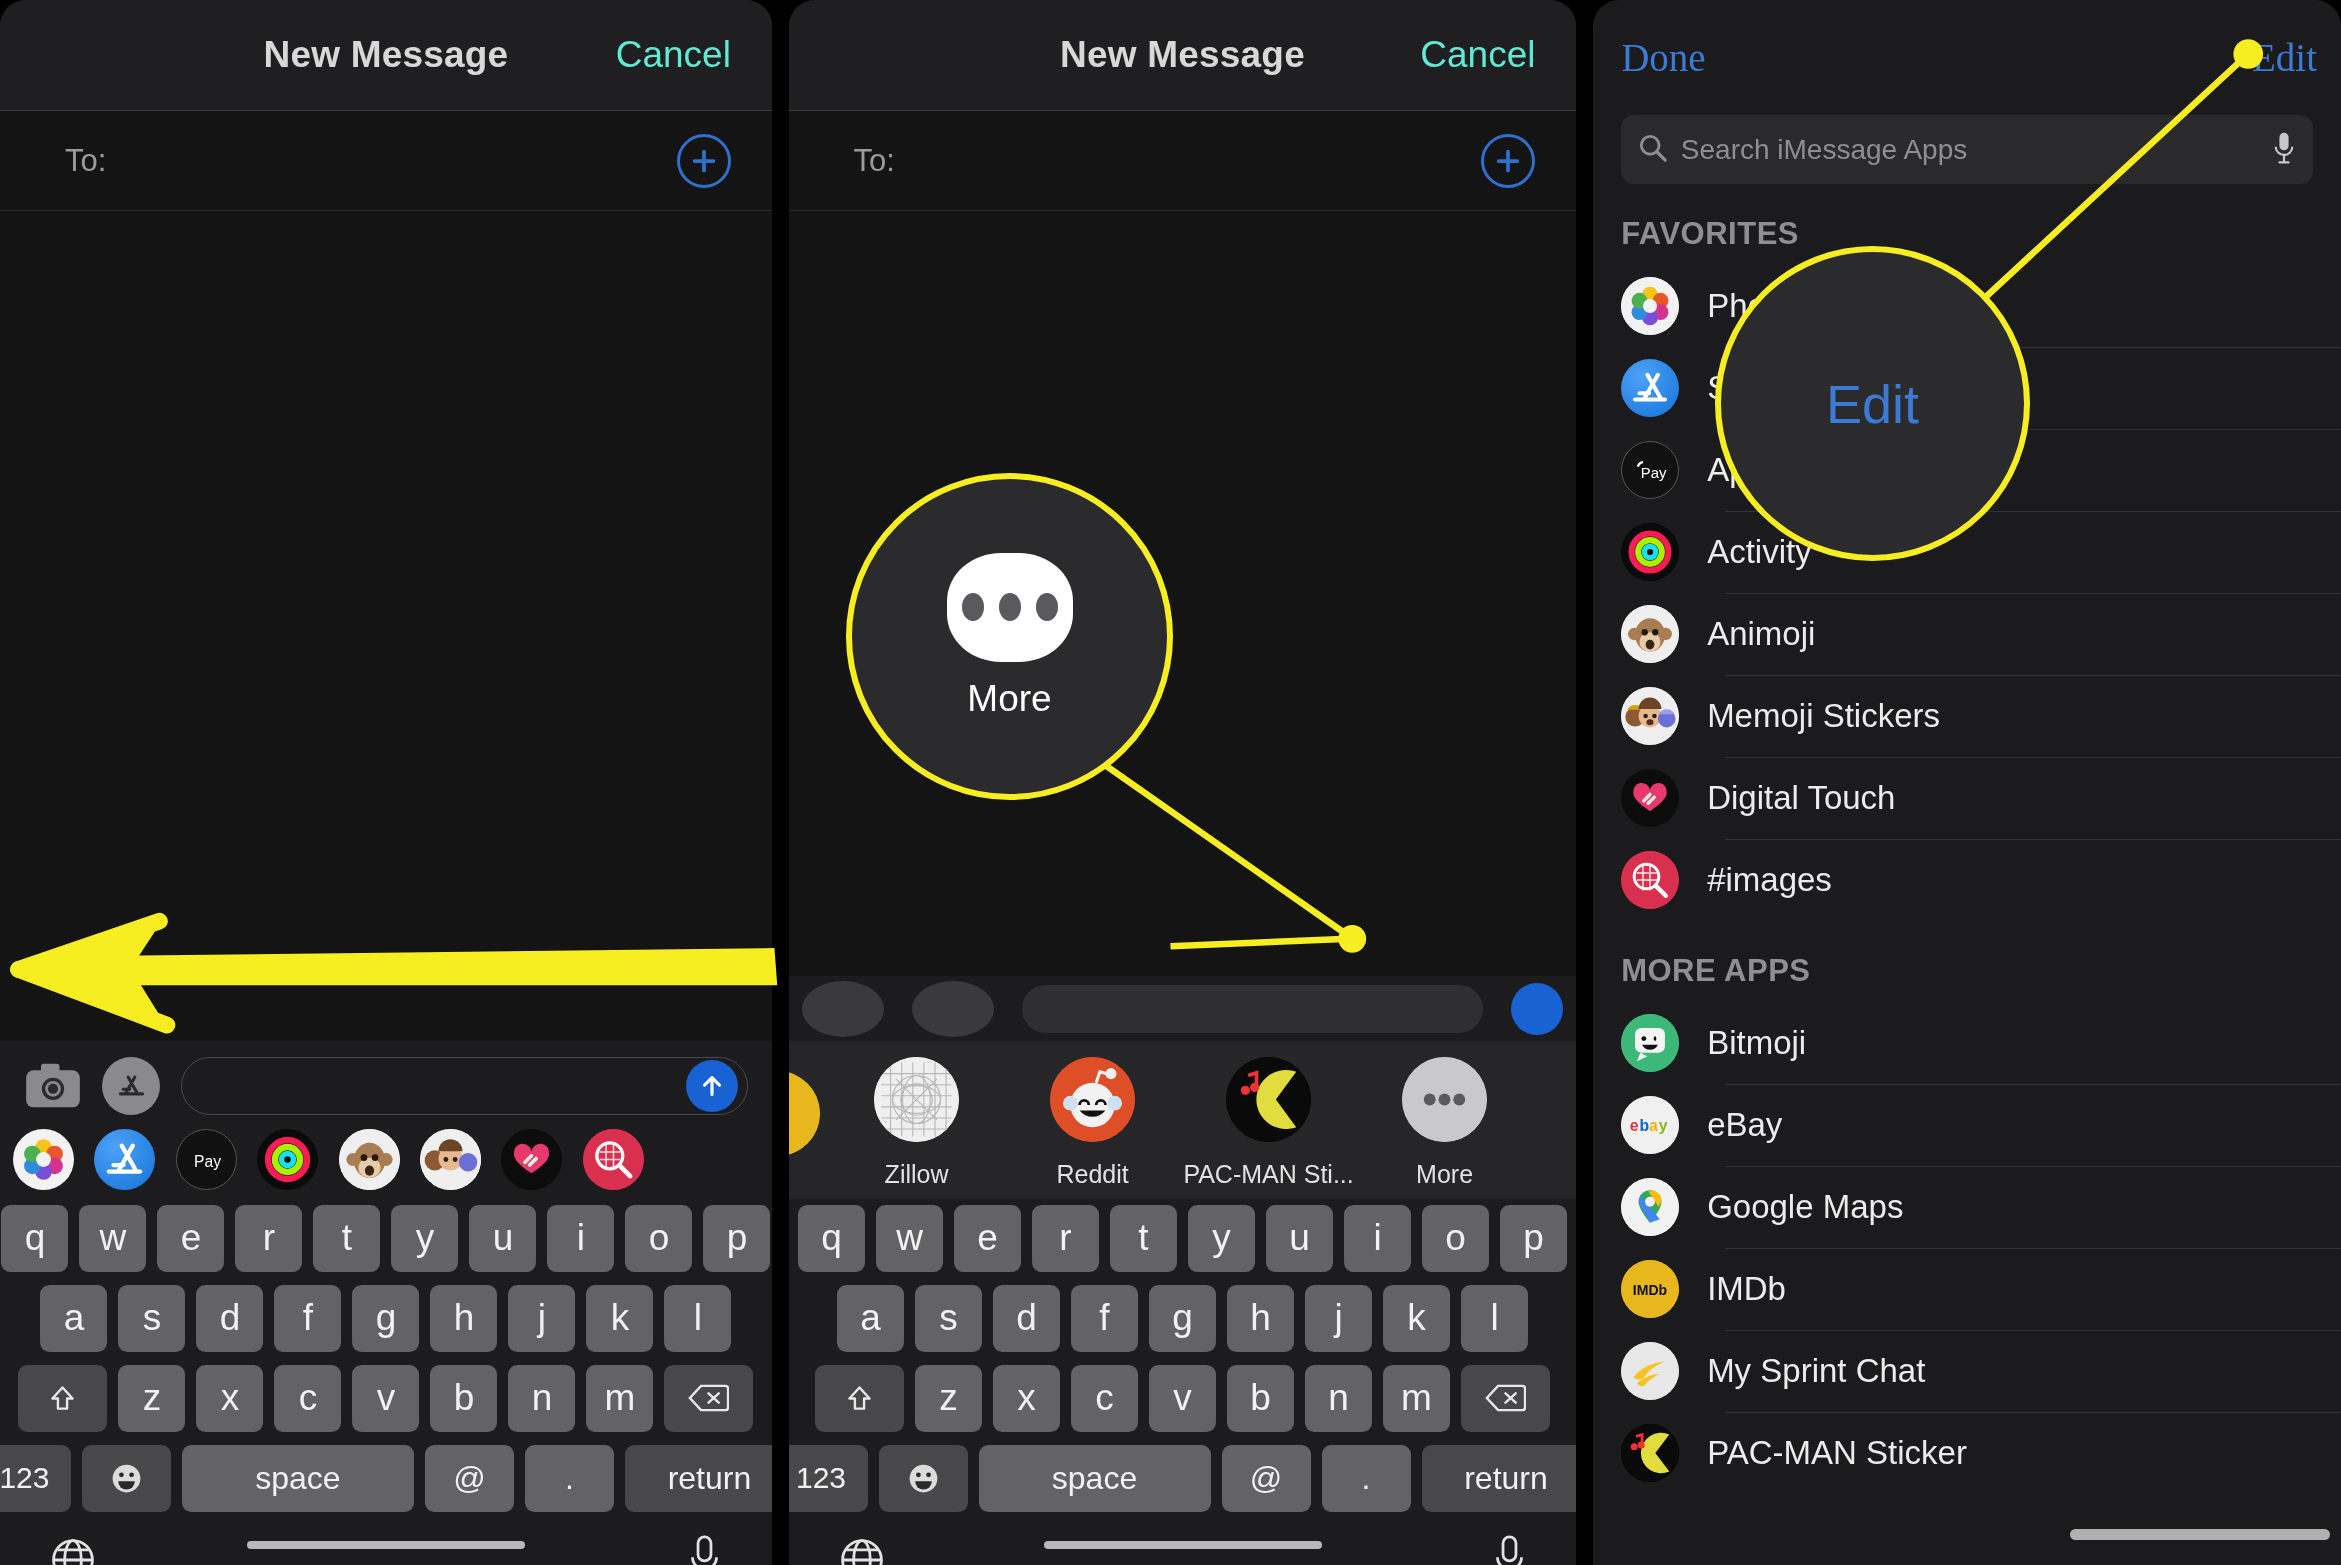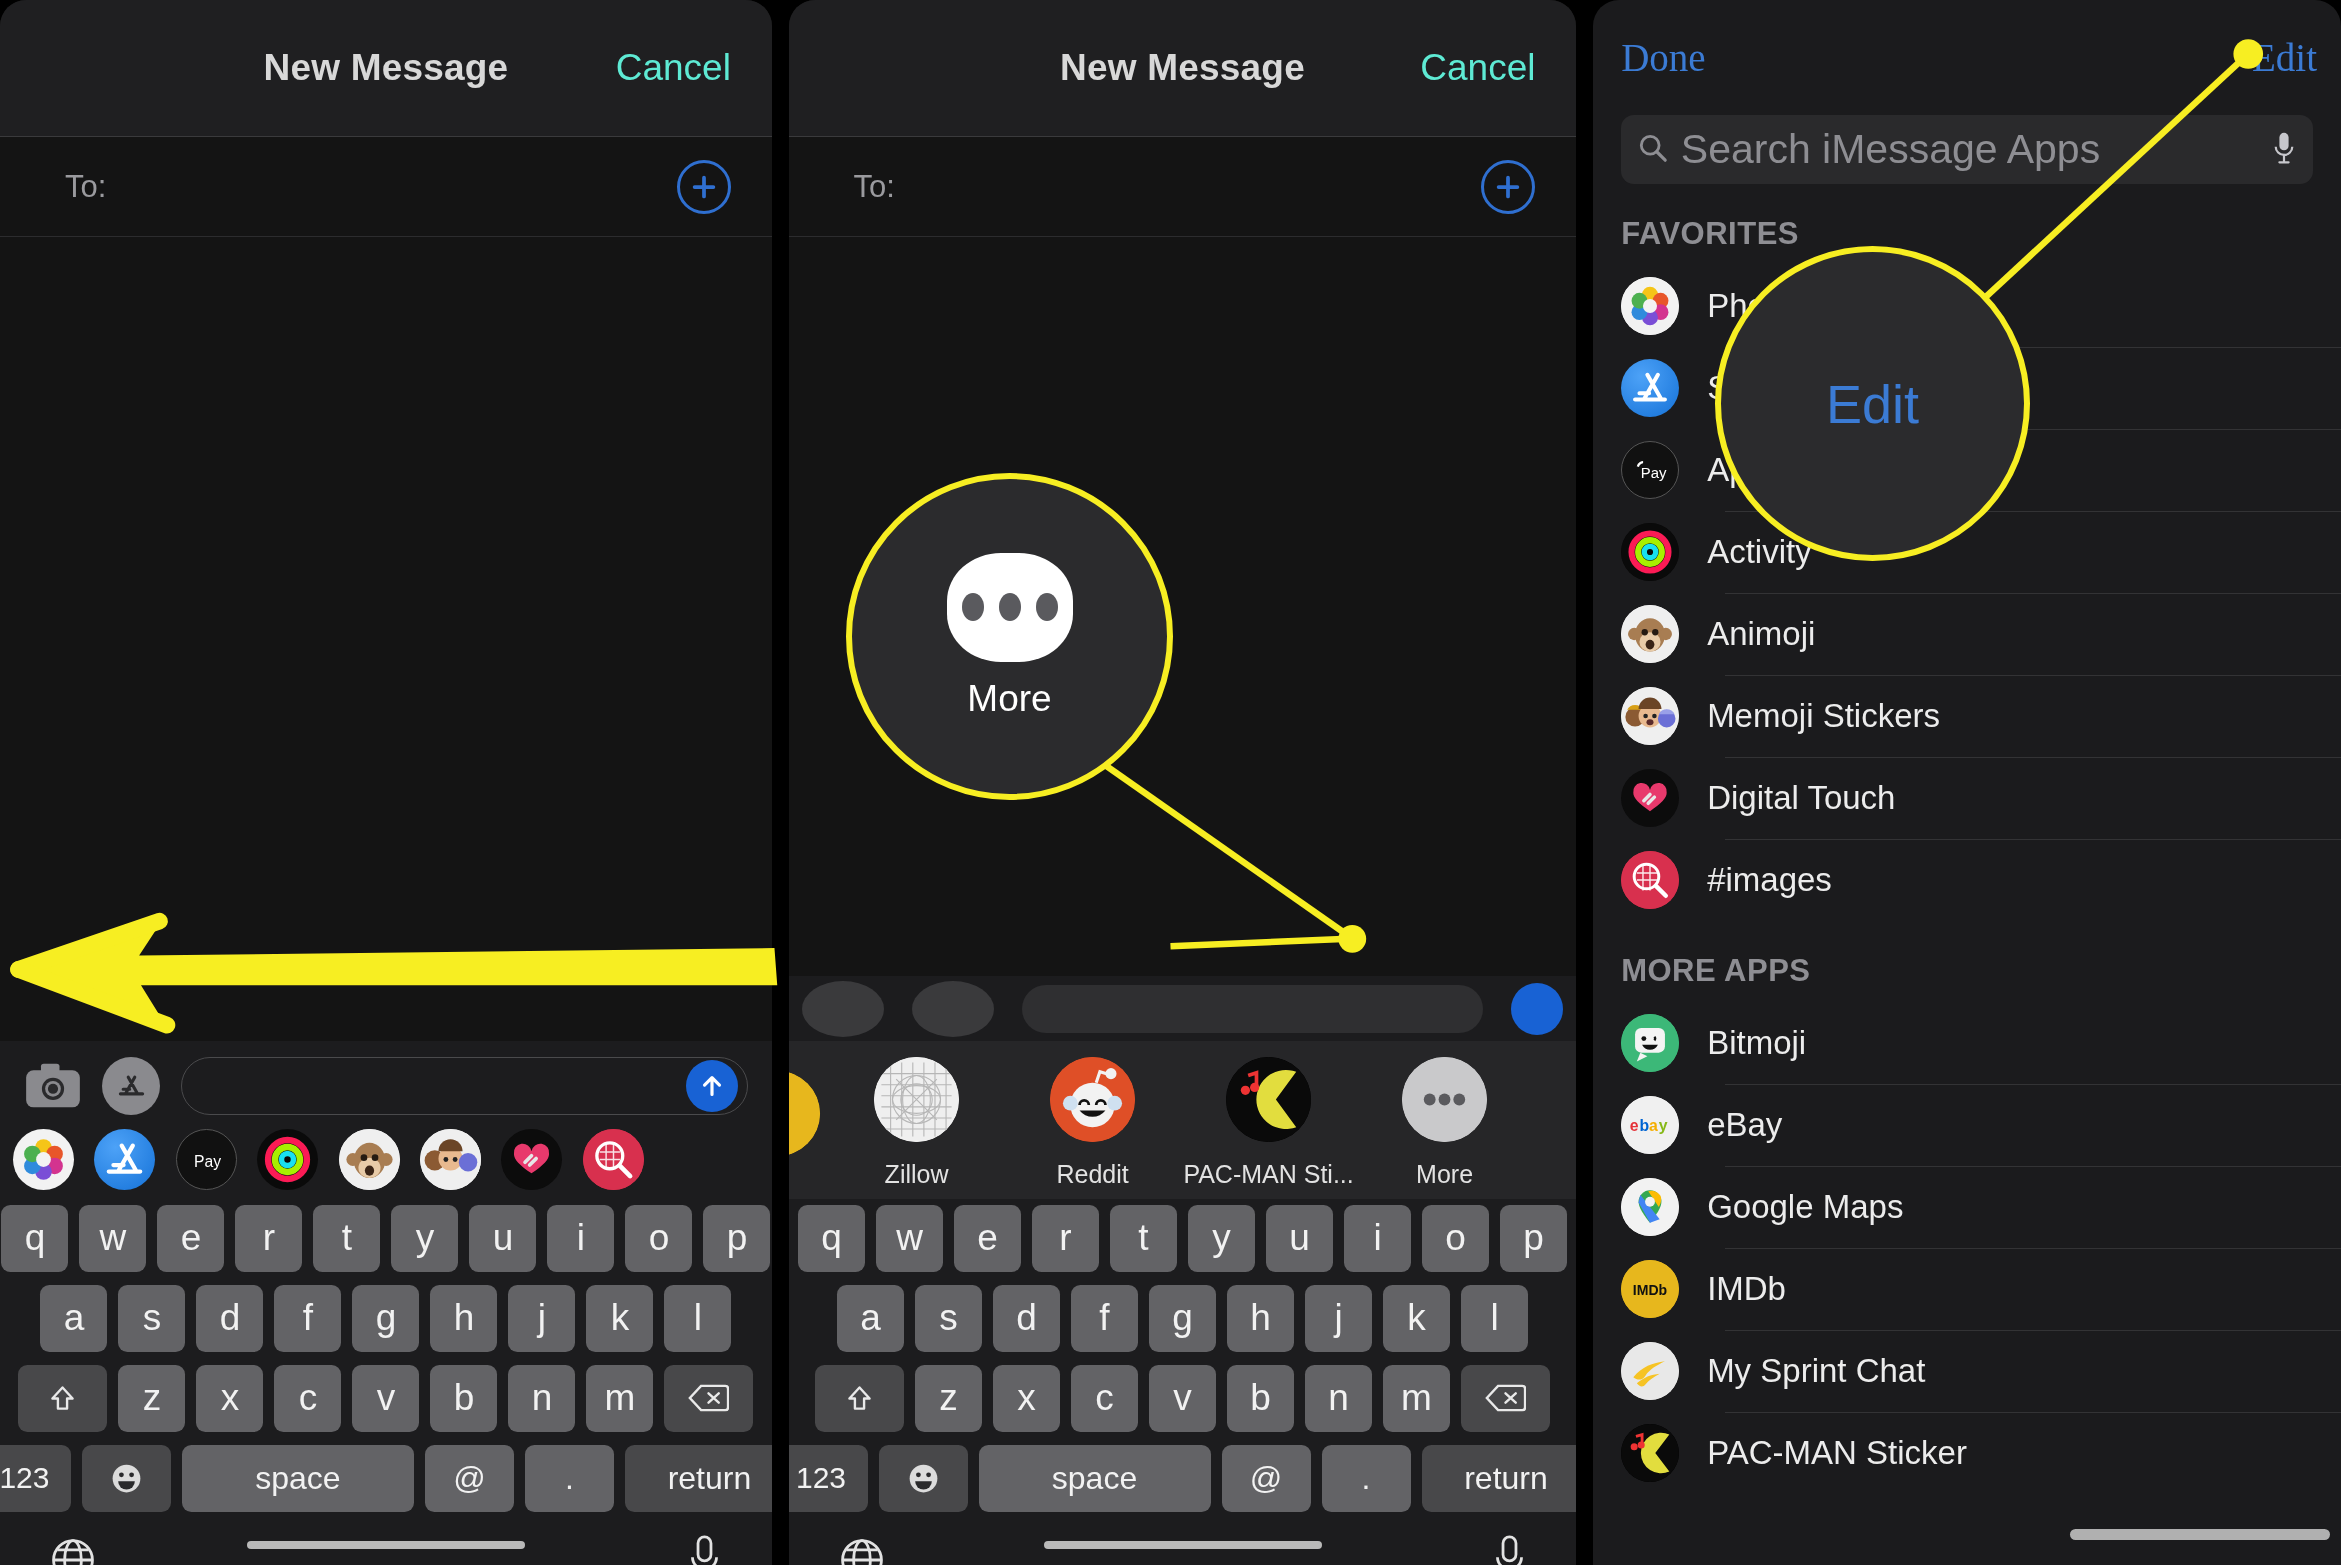--- a/index.html
+++ b/index.html
@@ -12,21 +12,21 @@
   .stage { position: relative; width: 2341px; height: 1566px; background:#000; display: flex; }
 
   
   .panel { position: relative; height: 1566px; background: #1c1c1e; overflow: hidden; }
   .panel.p1 { width: 772px; background:#141414; border-radius: 26px 26px 0 0;}
   .panel.p2 { width: 788px; background:#141414; margin-left: 16.7px; border-radius: 26px 26px 0 0;}
   .panel.p3 { width: 748px; background:#1b1b1d; margin-left: 16.7px; border-radius: 26px 26px 0 0;}
 
   
   .navbar {
-    position: relative; height: 137px; background:#1f1f21;
+    position: relative; height: 111px; background:#1f1f21;
     display:flex; align-items:center; justify-content:center;
     border-bottom: 0.9px solid #3a3a3c;
   }
   .nav-title { color:#d8d8d8; font-size: 37px; font-weight:600; letter-spacing:0.2px; }
   .nav-right {
     position:absolute; right: 41px; top: 50%; transform: translateY(-50%);
     color:#5eead4; font-size: 37px;
   }
 
   
@@ -112,21 +112,21 @@
   }
 
   
   .p3-top { height: 115px; position:relative;font-family:Liberation Serif, serif; }
   .p3-done { position:absolute; left: 28px; top: 35px; color:#3b7bd4; font-size: 39px; }
   .p3-edit { position:absolute; right: 24px; top: 35px; color:#3b7bd4; font-size: 39px; }
   .searchbar {
     margin: 0 28px; height: 69px; background:#2a2a2c; border-radius: 13px;
     display:flex; align-items:center; padding: 0 16.7px; gap: 13px;
   }
-  .searchbar .sp { color:#8e8e93; font-size: 41px; }
+  .searchbar .sp { color:#8e8e93; font-size: 28px; }
   .sec-head { color:#8e8e93; font-size: 31px; font-weight:700; letter-spacing:0.5px; padding: 32px 36px 13px 28px;}
   .applist { }
   .arow { display:flex; align-items:center; gap: 28px; padding: 0 28px; height: 82px; position:relative;}
   .arow + .arow::before {
     content:''; position:absolute; left:132px; right:0; top:0; height:0.9px; background:#333335;
   }
   .arow .ai { width: 58px; height:58px; border-radius: 50%; flex:0 0 auto; position:relative; overflow:hidden;}
   .arow .al { color:#ececec; font-size: 33px; }
   .p3-scroll {
     position:absolute; right: 11px; bottom: 26px; width: 260px; height: 11px;

